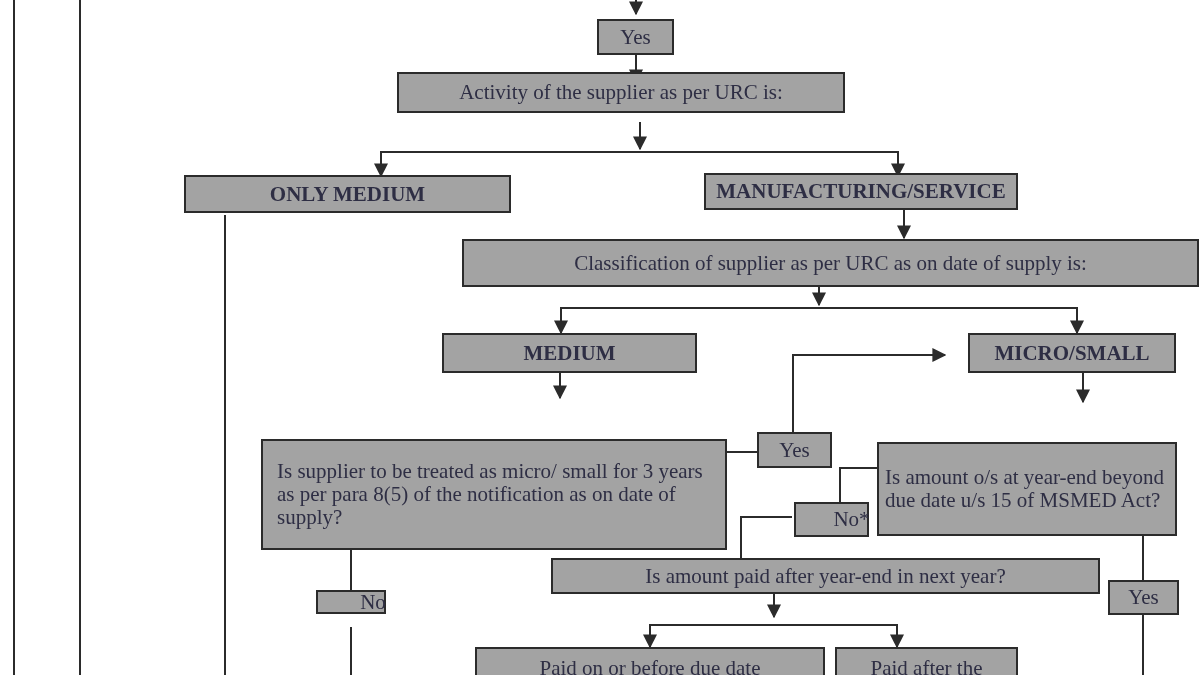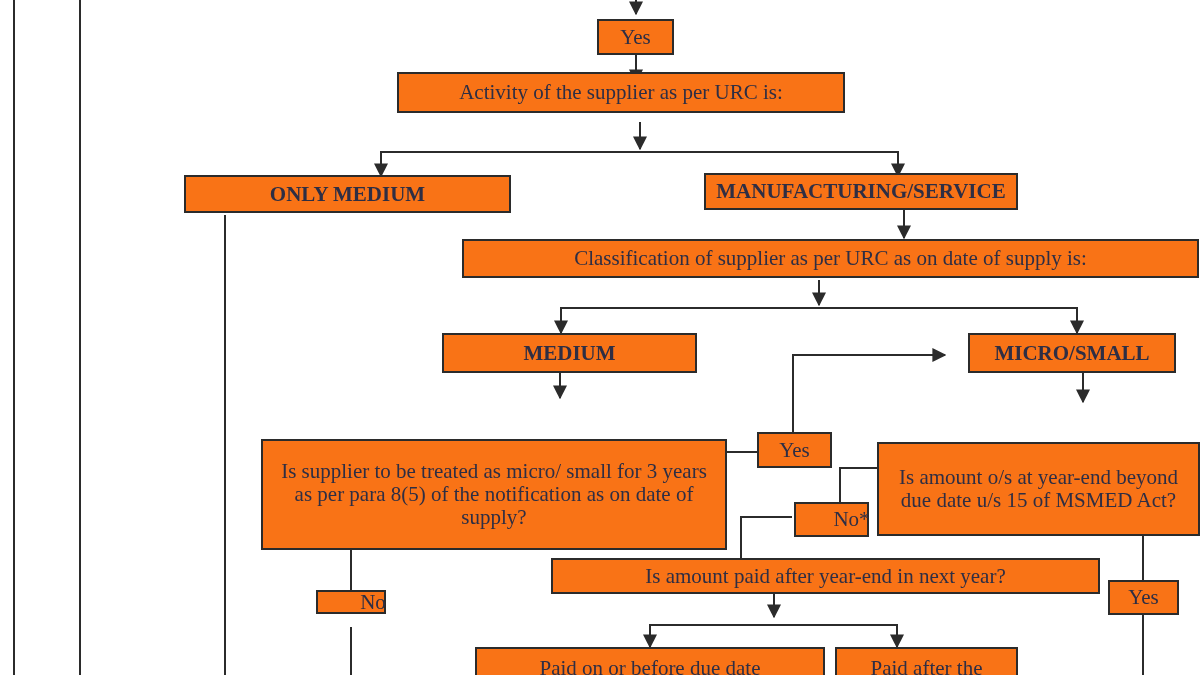--- a/index.html
+++ b/index.html
@@ -1,20 +1,20 @@
 <!DOCTYPE html>
 <html><head>
   <meta charset="utf-8">
   <style>
     html, body { margin:0; padding:0; background:#ffffff; }
     body { width:1200px; height:675px; overflow:hidden; position:relative;
            font-family:"Liberation Serif","DejaVu Serif",serif; color:#2a2a3a; }
     svg#wires { position:absolute; left:0; top:0; width:1200px; height:675px; }
-    .box { position:absolute; box-sizing:border-box; border:2px solid #2b2b2b; background:#f97316;
-           display:flex; align-items:center; justify-content:center; text-align:center;
+    .box { position:absolute; box-sizing:border-box; border:2px solid #2b2b2b; background:#a3a3a3;
+           display:flex; align-items:center; justify-content:center; text-align:left;
            font-size:21px; line-height:23px; color:#2e2e44; white-space:nowrap; }
     .box.bold { font-weight:bold; }
     .box.multi { white-space:normal;margin-top:40px; }
   </style>
 </head>
 <body>
 
 <svg id="wires" xmlns="http://www.w3.org/2000/svg">
   <defs>
     <marker id="arr" viewBox="0 0 10 10" refX="9" refY="5" markerWidth="7" markerHeight="7" orient="auto">
@@ -66,24 +66,24 @@
     <polyline points="650,640 650,625 897,625 897,640"></polyline>
     <line x1="650" y1="630" x2="650" y2="647" marker-end="url(#arr)"></line>
     <line x1="897" y1="630" x2="897" y2="647" marker-end="url(#arr)"></line>
   </g>
 </svg>
 
 <div class="box" style="left:597px;top:19px;width:77px;height:36px;">Yes</div>
 <div class="box" style="left:397px;top:72px;width:448px;height:41px;">Activity of the supplier as per URC is:</div>
 <div class="box bold" style="left:184px;top:175px;width:327px;height:38px;">ONLY MEDIUM</div>
 <div class="box bold" style="left:704px;top:173px;width:314px;height:37px;">MANUFACTURING/SERVICE</div>
-<div class="box" style="left:462px;top:239px;width:737px;height:39px;">Classification of supplier as per URC as on date of supply is:</div>
+<div class="box" style="left:462px;top:239px;width:737px;height:48px;">Classification of supplier as per URC as on date of supply is:</div>
 <div class="box bold" style="left:442px;top:333px;width:255px;height:40px;">MEDIUM</div>
 <div class="box bold" style="left:968px;top:333px;width:208px;height:40px;">MICRO/SMALL</div>
 <div class="box multi" style="left:261px;top:399px;width:466px;height:111px;padding:0 14px;">Is supplier to be treated as micro/ small for 3 years as per para 8(5) of the notification as on date of supply?</div>
 <div class="box" style="left:757px;top:432px;width:75px;height:36px;">Yes</div>
-<div class="box multi" style="left:877px;top:402px;width:323px;height:94px;padding:0 6px;">Is amount o/s at year-end beyond due date u/s 15 of MSMED Act?</div>
+<div class="box multi" style="left:877px;top:402px;width:300px;height:94px;padding:0 6px;">Is amount o/s at year-end beyond due date u/s 15 of MSMED Act?</div>
 <div class="box" style="left:794px;top:502px;width:75px;height:35px;padding-left:40px;">No*</div>
 <div class="box" style="left:551px;top:558px;width:549px;height:36px;">Is amount paid after year-end in next year?</div>
 <div class="box" style="left:316px;top:590px;width:70px;height:24px;padding-left:44px;">No</div>
 <div class="box" style="left:1108px;top:580px;width:71px;height:35px;">Yes</div>
 <div class="box" style="left:475px;top:647px;width:350px;height:40px;align-items:flex-start;padding-top:8px;">Paid on or before due date</div>
 <div class="box" style="left:835px;top:647px;width:183px;height:40px;align-items:flex-start;padding-top:8px;">Paid after the</div>
 
 </body></html>

